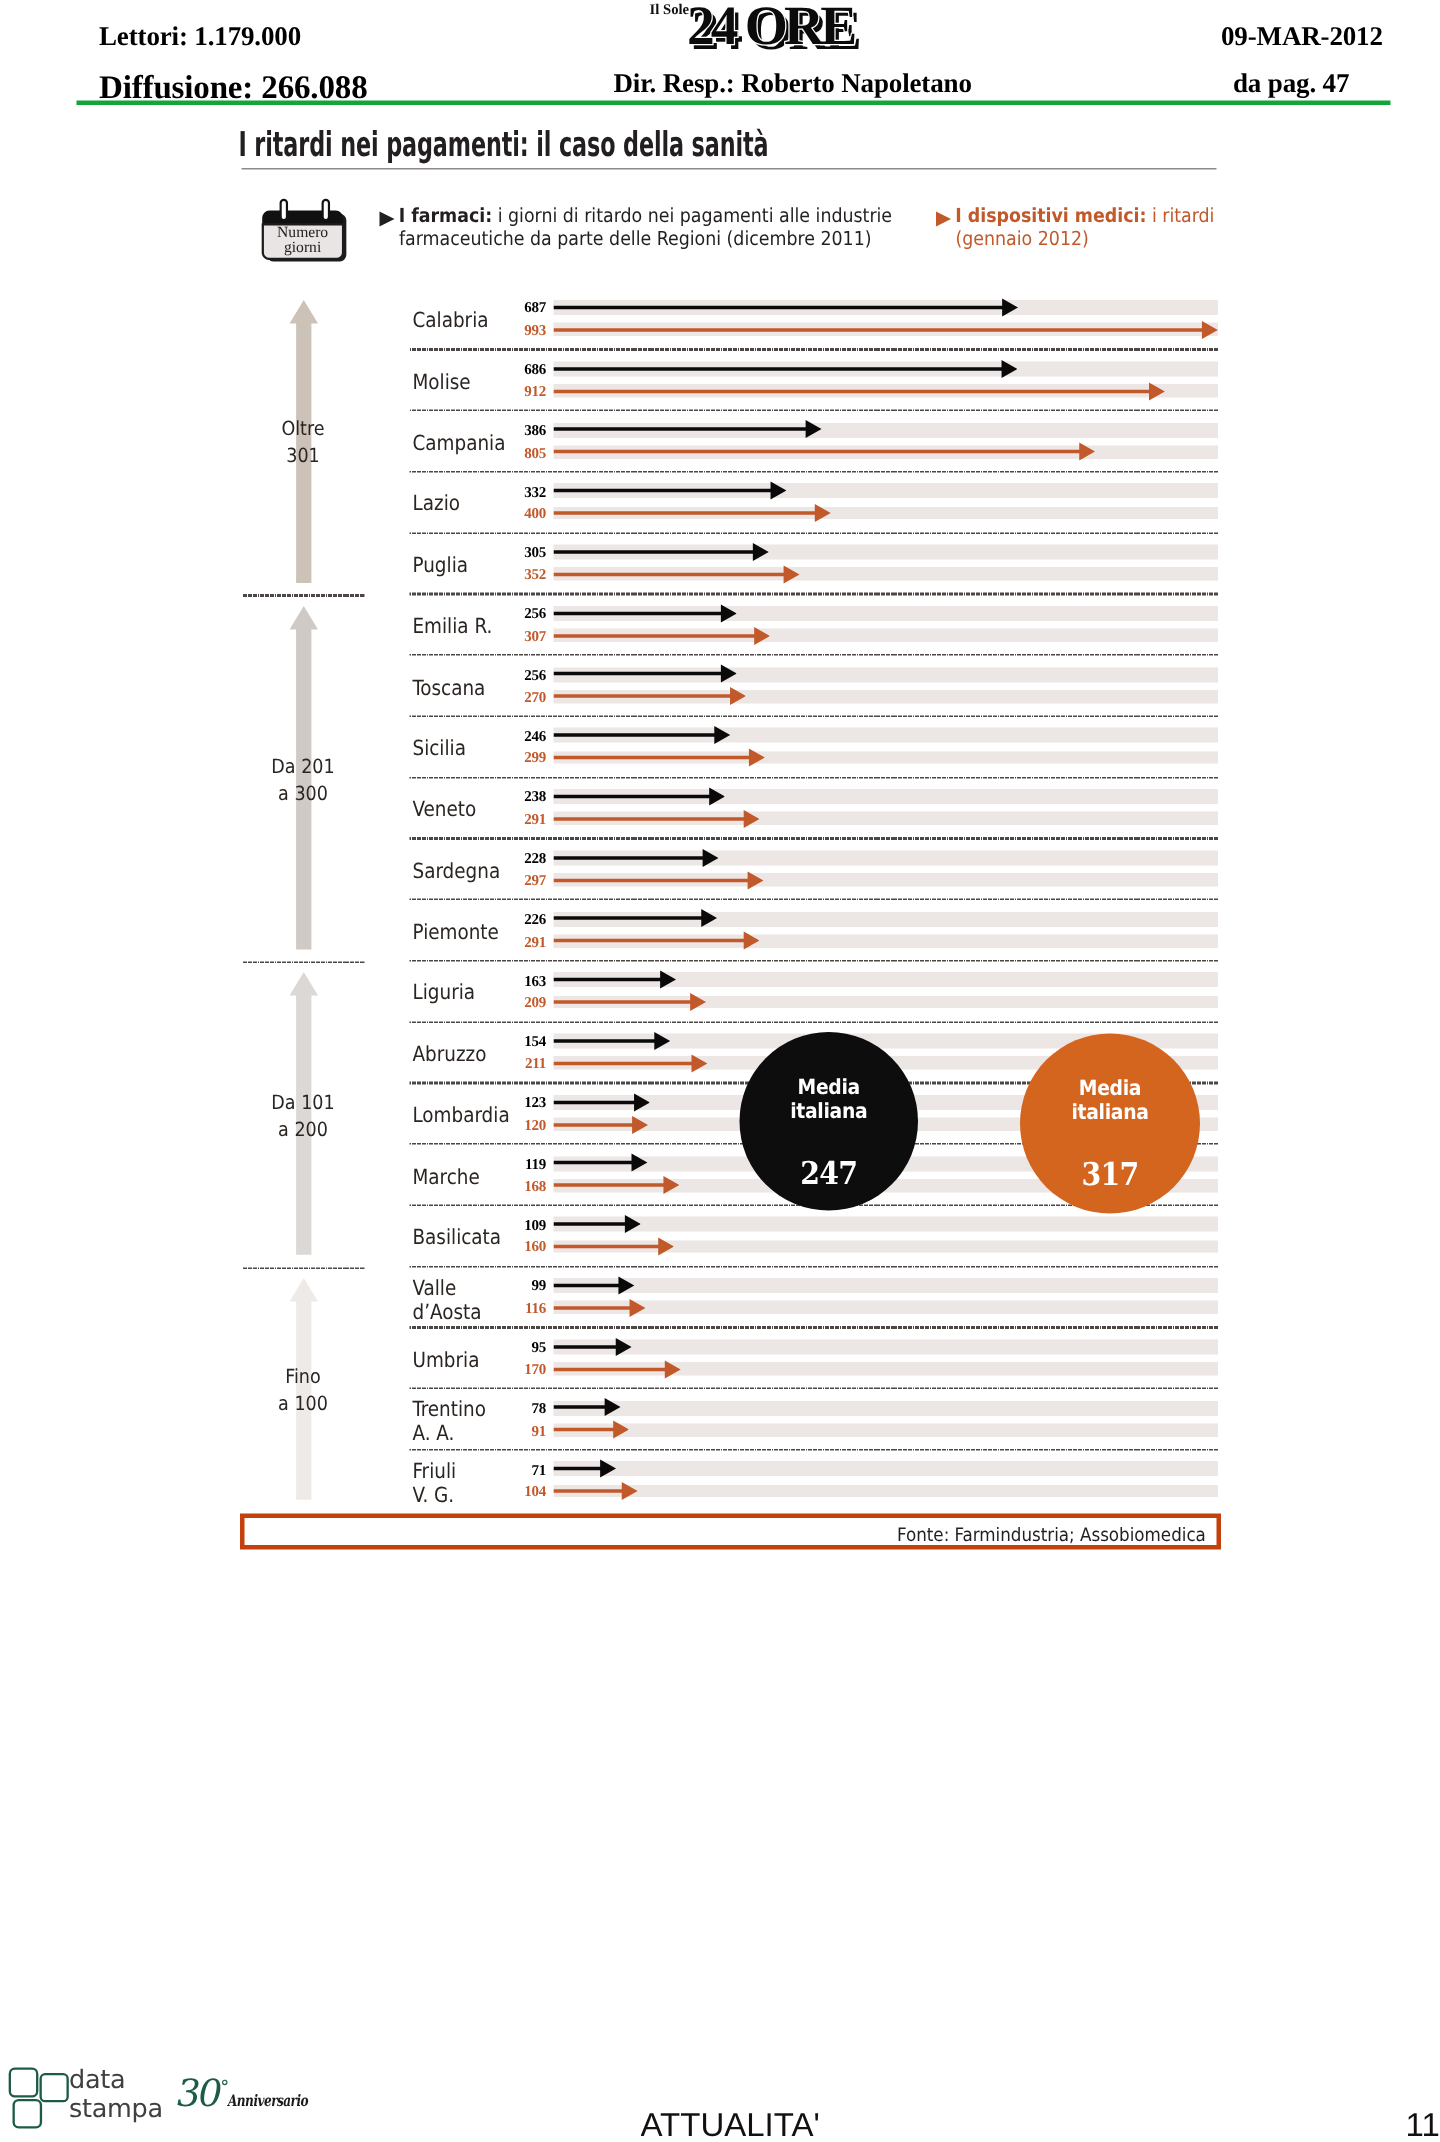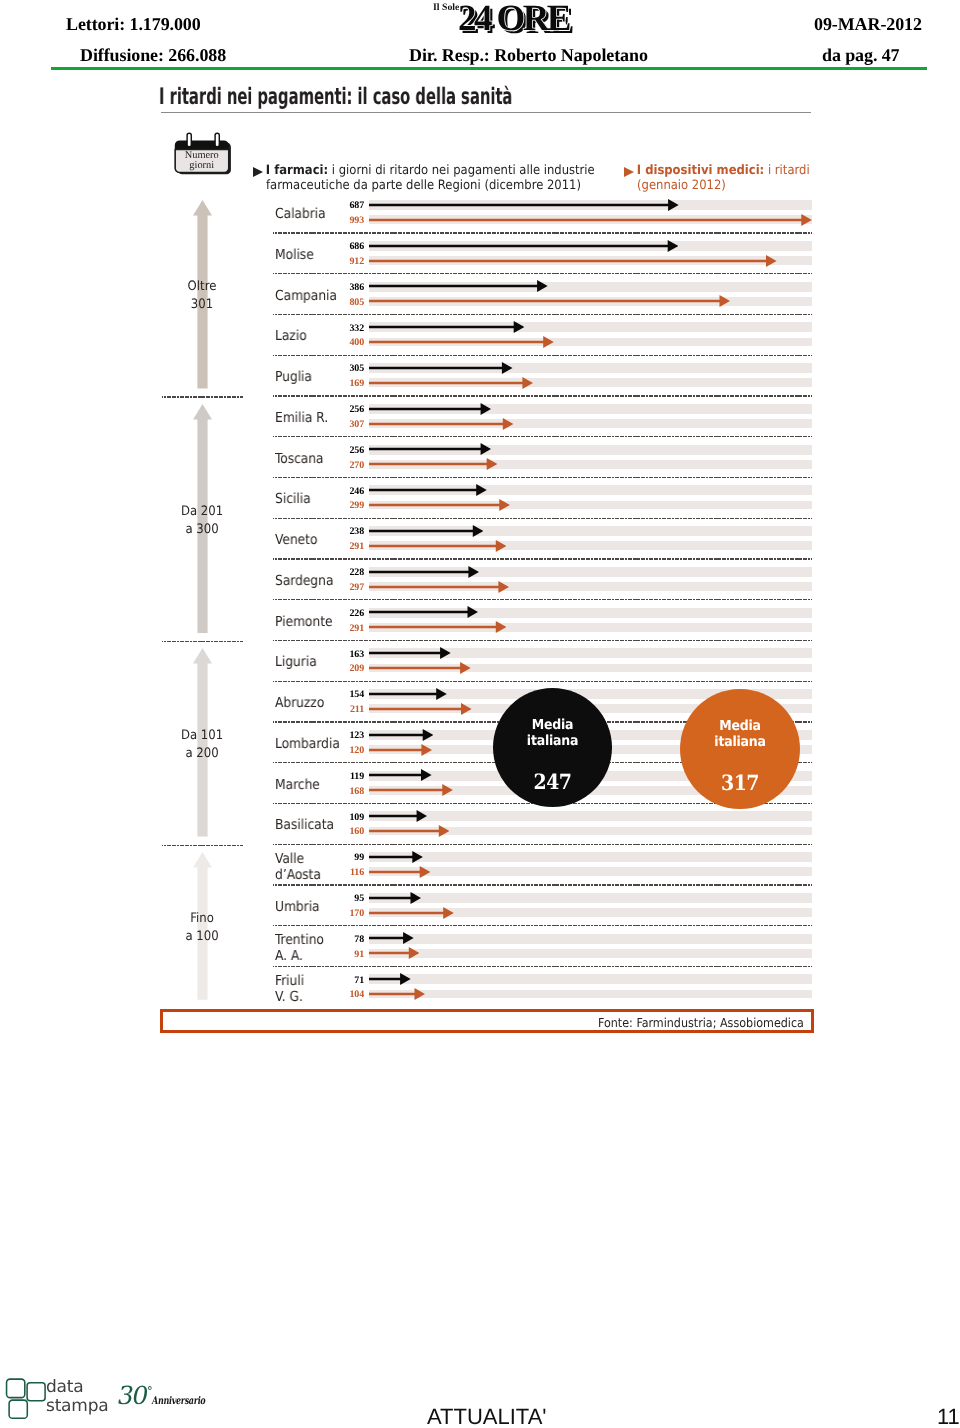--- a/index.html
+++ b/index.html
@@ -6,37 +6,37 @@
   body{-webkit-font-smoothing:antialiased;text-rendering:geometricPrecision;width:960px;height:1428px;background:#ffffff;font-family:"Liberation Sans",sans-serif;position:relative;overflow:hidden;}
   .page{position:absolute;left:0;top:0;width:960px;height:1428px;}
   
   body *{-webkit-font-smoothing:antialiased;}
   #legend-icon-t1,#legend-icon-t2,#article-title,.row-name,.val,.grp-label,.legend-entry,#src-text,.mc-l1,.mc-l2,.mc-val,#ds-text,#anniv,#section-label,#page-number,.hdr-serif{will-change:transform;}
 
   
   #clip-header{position:absolute;left:0;top:0;width:960px;height:72px;}
   .hdr-serif{font-family:"Liberation Serif",serif;font-weight:bold;color:#000;}
   #readers-label{position:absolute;left:66px;top:13.5px;font-size:18px;letter-spacing:-0.1px;}
-  #circulation-label{position:absolute;left:80px;top:44.5px;font-size:18px;letter-spacing:-0.1px;}
+  #circulation-label{position:absolute;left:66px;top:44.5px;font-size:22px;letter-spacing:-0.1px;}
   #date-label{position:absolute;left:814px;top:13.5px;font-size:18px;letter-spacing:-0.1px;}
   #page-ref-label{position:absolute;left:822px;top:44.5px;font-size:18px;letter-spacing:-0.1px;}
   #director-label{position:absolute;left:409px;top:44.5px;font-size:18px;letter-spacing:-0.1px;}
   #masthead{position:absolute;left:424px;top:-1px;width:160px;height:36px;}
   #green-rule{position:absolute;left:51px;top:67px;width:876px;height:3px;background:#13A538;}
 
   
   #article{position:absolute;left:0;top:0;width:960px;height:1428px;}
   #article-title{position:absolute;left:159px;top:84px;font-size:22.8px;font-weight:bold;color:#231f20;white-space:nowrap;
       font-family:"DejaVu Sans",sans-serif;font-stretch:condensed;letter-spacing:-0.1px;
       transform:scaleX(0.725);transform-origin:left top;}
   #title-rule{position:absolute;left:161px;top:112px;width:650px;height:1.2px;background:#8d8a87;}
 
   
   #legend-icon{position:absolute;left:173.8px;top:129.9px;width:58px;height:46px;}
-  .legend-entry{position:absolute;font-family:"DejaVu Sans",sans-serif;font-stretch:condensed;font-size:12.9px;line-height:15.2px;margin-top:26px;}
+  .legend-entry{position:absolute;font-family:"DejaVu Sans",sans-serif;font-stretch:condensed;font-size:12.9px;line-height:15.2px;}
   #legend-1{left:251px;top:136.5px;width:380px;color:#231f20;}
   #legend-2{left:622px;top:136.5px;width:215px;color:#c1592a;}
   .legend-tri{display:inline-block;width:0;height:0;border-left:10.6px solid currentColor;border-top:5.8px solid transparent;border-bottom:5.8px solid transparent;vertical-align:-2.6px;margin-right:3px;margin-left:1.8px;}
   .legend-bold{font-weight:bold;}
   .legend-l2{display:inline-block;margin-left:15px;}
 
   
   #chart{position:absolute;left:160px;top:192px;width:652px;height:815px;}
   .grp-arrow{position:absolute;}
   .grp-label{position:absolute;font-family:"DejaVu Sans",sans-serif;font-stretch:condensed;font-size:13px;color:#2b2522;text-align:center;line-height:18px;}
@@ -219,21 +219,21 @@
       <div class="bar" style="left:209.0px;top:20.8px;width:184.8px;height:14px;"><svg width="184.8" height="14" viewBox="0 0 184.8 14">
               <path d="M0 5.85 H174.2 V1.0 L184.8 7.0 L174.2 13.0 V8.15 H0 Z" fill="#c1592a"></path>
             </svg></div>
       <div class="sep row-sep" style="left:113px;top:40.25px;width:539px;"></div>
     </div>
     <div class="row" style="top:163.00px;height:40.75px;">
       <div class="row-name" style="left:115.0px;top:15px;"><span>Puglia</span></div>
       <div class="track" style="left:209.0px;top:8.0px;width:443.0px;height:10px;"></div>
       <div class="track" style="left:209.0px;top:23.4px;width:443.0px;height:8.8px;"></div>
       <div class="val val-a" style="left:158.0px;top:7.4px;">305</div>
-      <div class="val val-b" style="left:158.0px;top:22.1px;">169</div>
+      <div class="val val-b" style="left:158.0px;top:22.1px;">352</div>
       <div class="bar" style="left:209.0px;top:5.8px;width:143.5px;height:14px;"><svg width="143.5" height="14" viewBox="0 0 143.5 14">
               <path d="M0 5.85 H132.9 V1.0 L143.5 7.0 L132.9 13.0 V8.15 H0 Z" fill="#0a0a0a"></path>
             </svg></div>
       <div class="bar" style="left:209.0px;top:20.8px;width:164.0px;height:14px;"><svg width="164.0" height="14" viewBox="0 0 164.0 14">
               <path d="M0 5.85 H153.4 V1.0 L164.0 7.0 L153.4 13.0 V8.15 H0 Z" fill="#c1592a"></path>
             </svg></div>
       <div class="sep row-sep" style="left:113px;top:40.25px;width:539px;"></div>
     </div>
     <div class="row" style="top:203.75px;height:40.75px;">
       <div class="row-name" style="left:115.0px;top:15px;"><span>Emilia R.</span></div>

